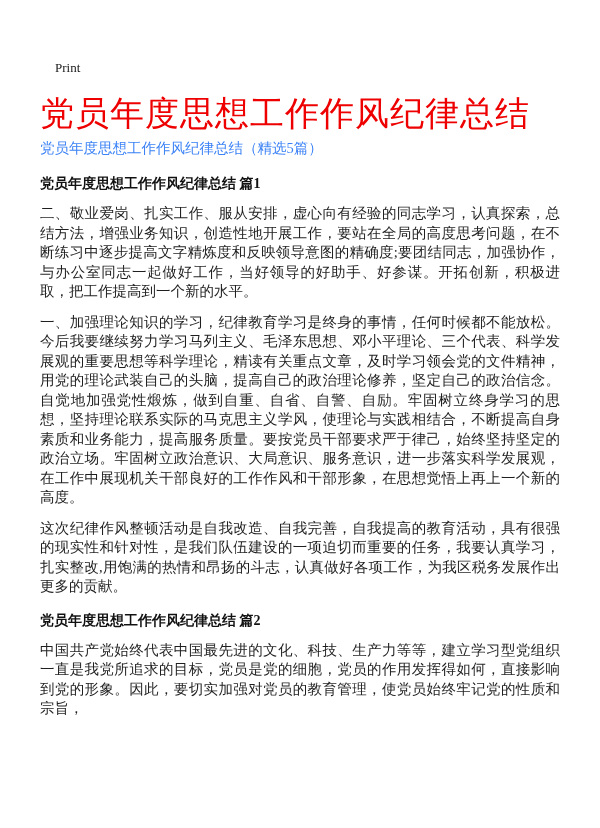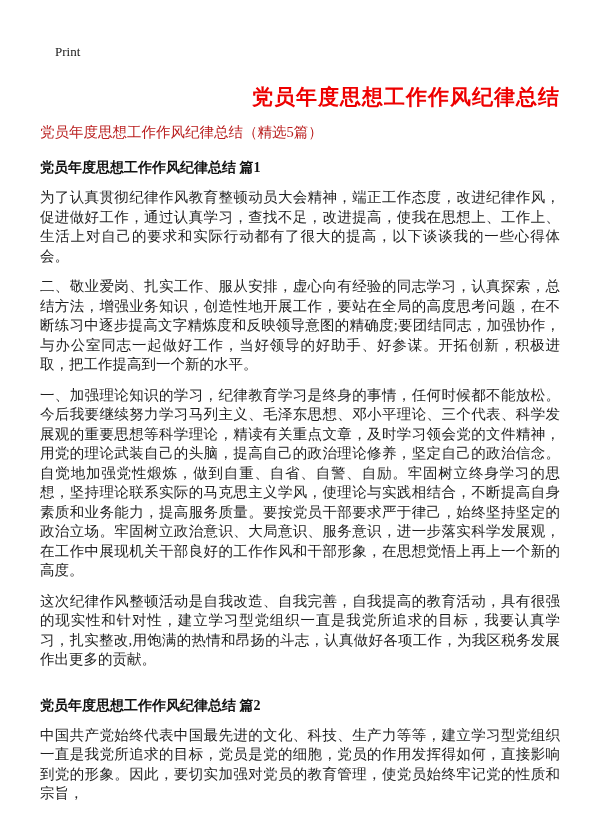--- a/index.html
+++ b/index.html
@@ -7,84 +7,83 @@
     padding: 0;
     background: #ffffff;
   }
   .page {
     position: relative;
     width: 600px;
     height: 828px;
     background: #ffffff;
     overflow: hidden;
     box-sizing: border-box;
-    padding: 44px 40px 0 40px;
+    padding: 60px 40px 0 40px;
     font-family: "Liberation Serif", "DejaVu Serif", serif;
     color: #1f1f1f;
   }
   .print {
     font-size: 13px;
     color: #1a1a1a;
     margin-left: 15px;
     line-height: 16px;
     cursor: pointer;
   }
   .title {
     margin: 22px 0 0 0;
-    text-align: right;
+    text-align: left;
     font-family: "Liberation Sans", "DejaVu Sans", sans-serif;
-    font-size: 21px;
-    font-weight: bold;
+    font-size: 34px;
+    font-weight: normal;
     line-height: 30px;
     letter-spacing: 1px;
   }
   .subtitle {
     margin-top: 11px;
     font-size: 14.5px;
     line-height: 19px;
-    color: #b91c1c;
+    color: #3b82f6;
   }
   .section-heading {
     margin: 16px 0 0 0;
     font-size: 14px;
     font-weight: bold;
     line-height: 19px;
     color: #111111;
   }
   .para {
     margin: 11px 0 0 0;
     font-size: 14.5px;
     line-height: 19.5px;
     text-align: justify;
     text-justify: inter-ideograph;
     color: #1f1f1f;
   }
   .section-heading.second {
-    margin-top: 26px;
+    margin-top: 14px;
   }
 </style>
 </head>
 <body>
 
 <div class="page">
 
   <div class="print">Print</div>
 
   <h1 class="title" style="color: rgb(238, 0, 0);">党员年度思想工作作风纪律总结</h1>
 
   <div class="subtitle">党员年度思想工作作风纪律总结（精选5篇）</div>
 
   <h2 class="section-heading">党员年度思想工作作风纪律总结 篇1</h2>
 
-  <p class="para">为了认真贯彻纪律作风教育整顿动员大会精神，端正工作态度，改进纪律作风，促进做好工作，通过认真学习，查找不足，改进提高，使我在思想上、工作上、生活上对自己的要求和实际行动都有了很大的提高，以下谈谈我的一些心得体会。</p>
 
   <p class="para">二、敬业爱岗、扎实工作、服从安排，虚心向有经验的同志学习，认真探索，总结方法，增强业务知识，创造性地开展工作，要站在全局的高度思考问题，在不断练习中逐步提高文字精炼度和反映领导意图的精确度;要团结同志，加强协作，与办公室同志一起做好工作，当好领导的好助手、好参谋。开拓创新，积极进取，把工作提高到一个新的水平。</p>
 
   <p class="para">一、加强理论知识的学习，纪律教育学习是终身的事情，任何时候都不能放松。今后我要继续努力学习马列主义、毛泽东思想、邓小平理论、三个代表、科学发展观的重要思想等科学理论，精读有关重点文章，及时学习领会党的文件精神，用党的理论武装自己的头脑，提高自己的政治理论修养，坚定自己的政治信念。自觉地加强党性煅炼，做到自重、自省、自警、自励。牢固树立终身学习的思想，坚持理论联系实际的马克思主义学风，使理论与实践相结合，不断提高自身素质和业务能力，提高服务质量。要按党员干部要求严于律己，始终坚持坚定的政治立场。牢固树立政治意识、大局意识、服务意识，进一步落实科学发展观，在工作中展现机关干部良好的工作作风和干部形象，在思想觉悟上再上一个新的高度。</p>
 
 
-  <p class="para">这次纪律作风整顿活动是自我改造、自我完善，自我提高的教育活动，具有很强的现实性和针对性，建立学习型党组织一直是我党所追求的目标，我要认真学习，扎实整改,用饱满的热情和昂扬的斗志，认真做好各项工作，为我区税务发展作出更多的贡献。</p>
+  <p class="para">这次纪律作风整顿活动是自我改造、自我完善，自我提高的教育活动，具有很强的现实性和针对性，是我们队伍建设的一项迫切而重要的任务，我要认真学习，扎实整改,用饱满的热情和昂扬的斗志，认真做好各项工作，为我区税务发展作出更多的贡献。</p>
 
   <h2 class="section-heading second">党员年度思想工作作风纪律总结 篇2</h2>
 
   <p class="para">中国共产党始终代表中国最先进的文化、科技、生产力等等，建立学习型党组织一直是我党所追求的目标，党员是党的细胞，党员的作用发挥得如何，直接影响到党的形象。因此，要切实加强对党员的教育管理，使党员始终牢记党的性质和宗旨，</p>
 
 </div>
 
 </body></html>

